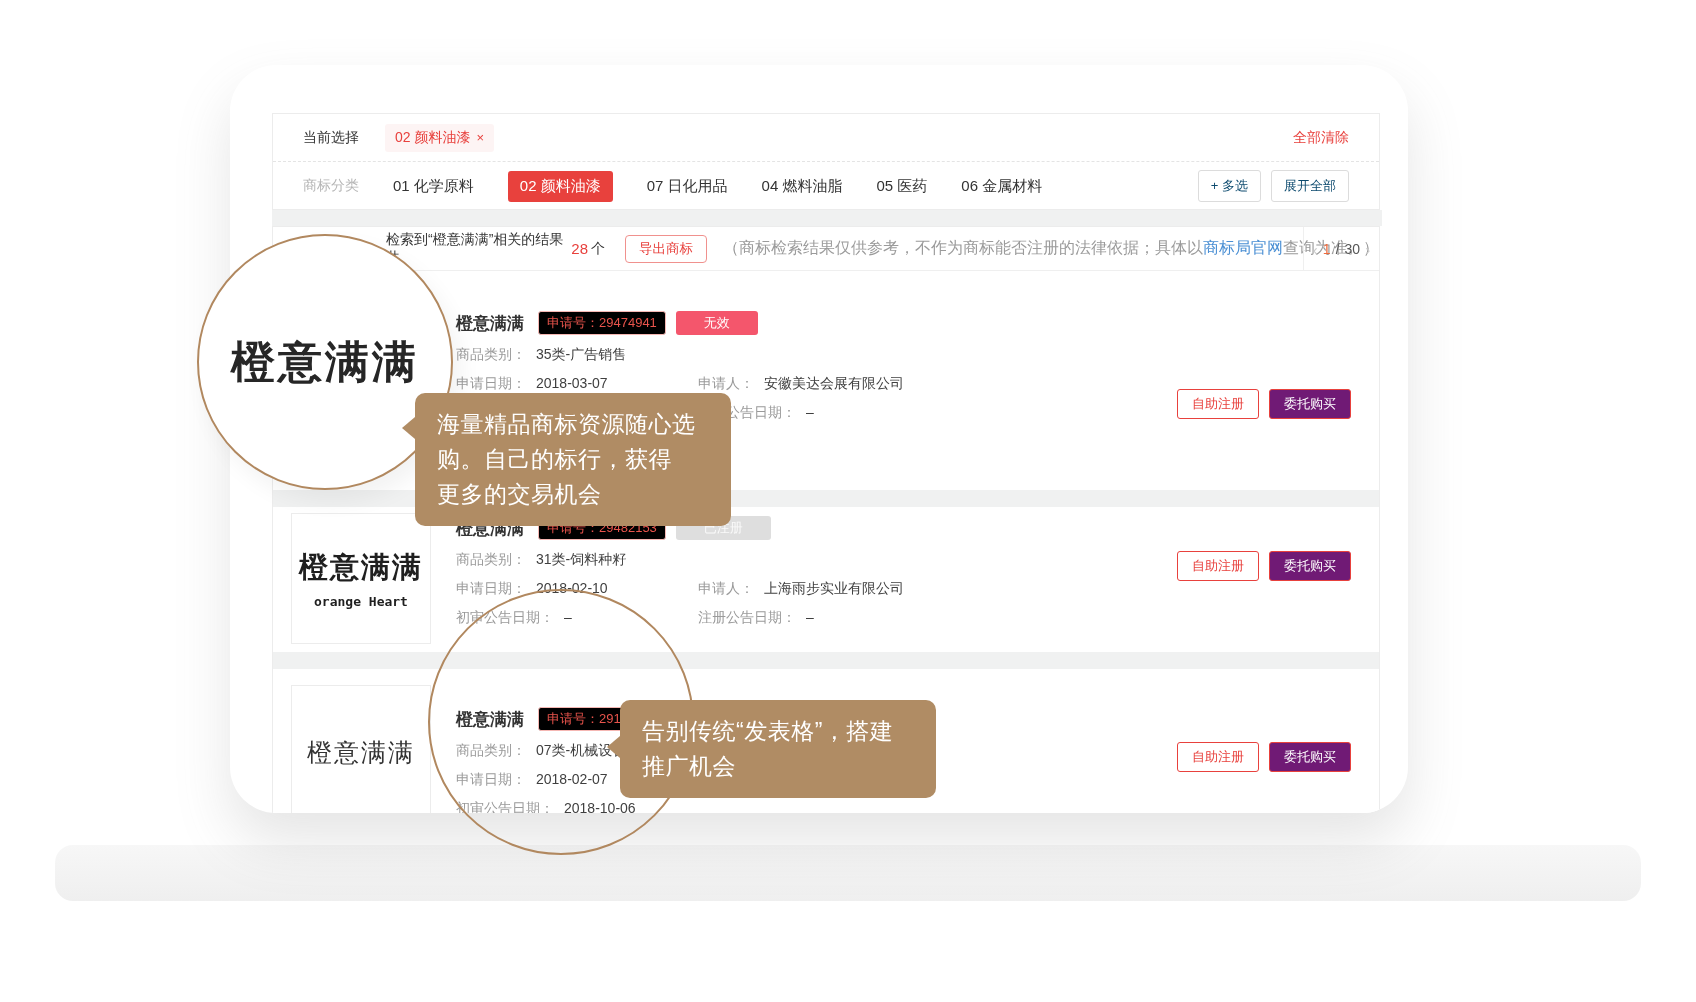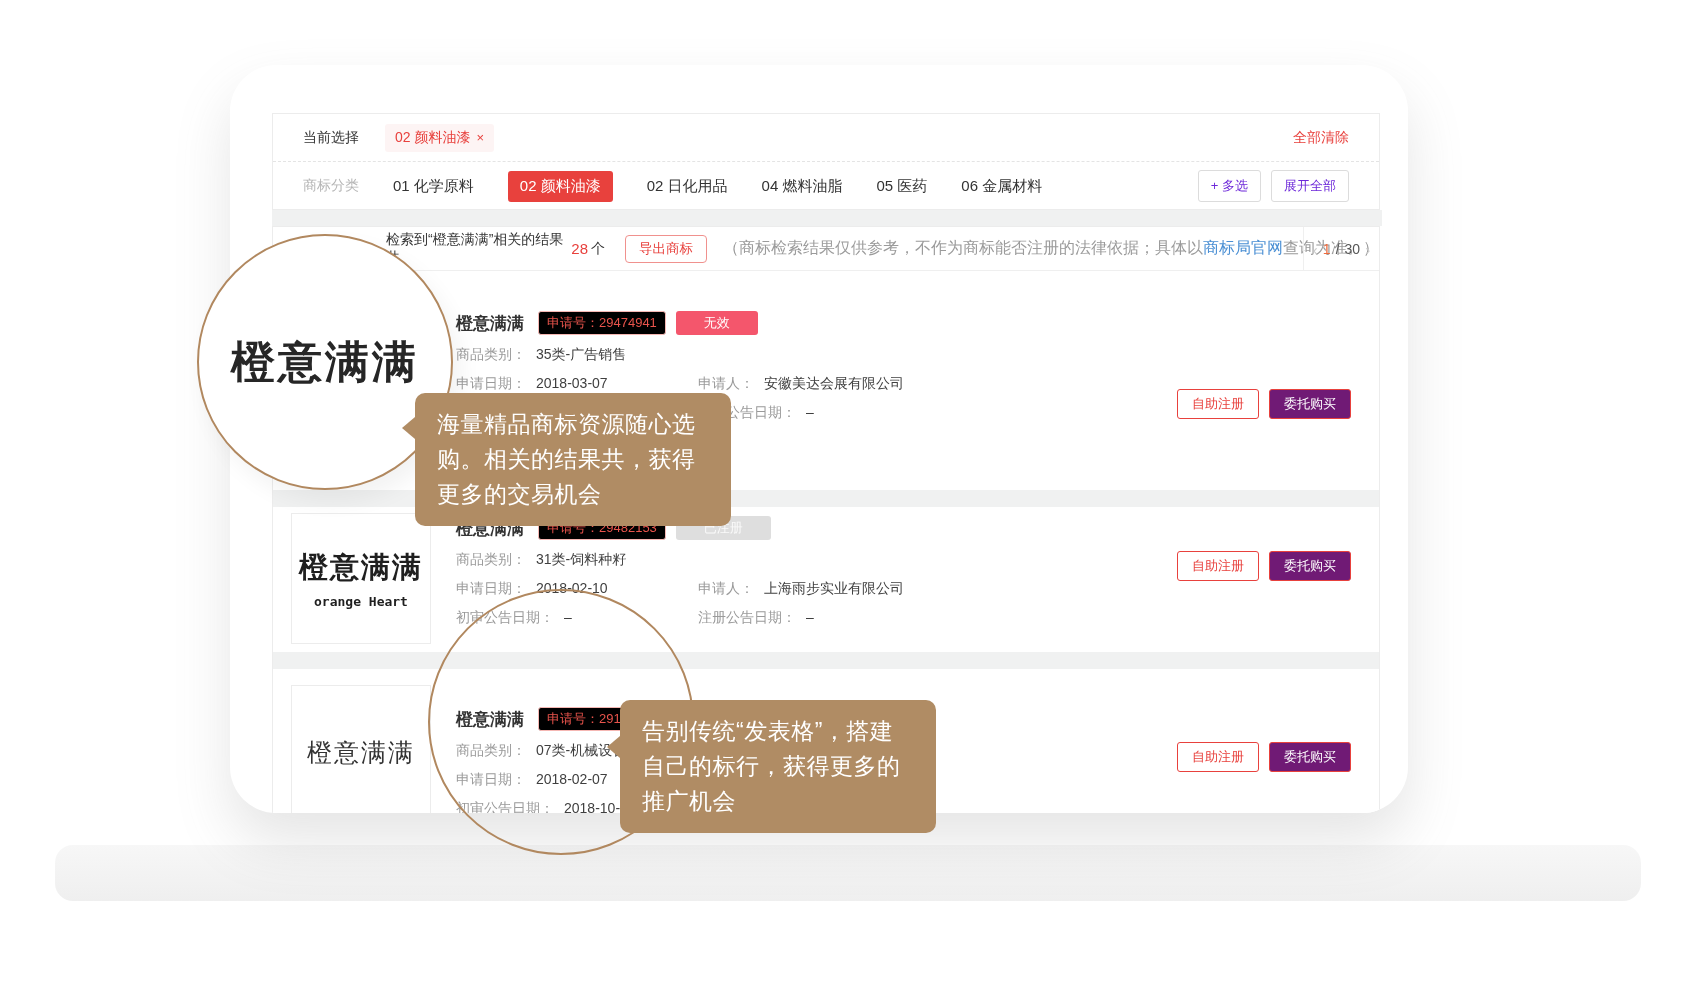--- a/index.html
+++ b/index.html
@@ -23,21 +23,21 @@
   .p1-row.first { border-bottom:1px dashed #e4e4e4; }
   .sel-tag { margin-left:26px; background:#fdf4f4; color:#e8413d; border-radius:3px;
              padding:5px 10px; display:flex; align-items:center; gap:6px; }
   .sel-tag .x { cursor:pointer; font-size:13px; }
   .clear-all { margin-left:auto; color:#e8413d; cursor:pointer; }
   .cat-label { color:#b5b5b5; }
   .cat-item { margin-left:34px; color:#333; font-size:15px; cursor:pointer; }
   .cat-item.active { background:#e8413d; color:#fff; padding:6px 12px; border-radius:3px; }
   .right-btns { margin-left:auto; display:flex; gap:10px; }
   .mini-btn { border:1px solid #dcdcdc; border-radius:3px; padding:6px 12px;
-              font-size:13px; color:#6d28d9; background:#fff; cursor:pointer; }
+              font-size:13px; color:#0c4a6e; background:#fff; cursor:pointer; }
 
   .strip { position:absolute; left:42px; top:145px; width:1110px; height:16px; background:#f0f1f1; }
 
   
   .panel2 { position:absolute; left:42px; top:161px; width:1108px; height:587px;
             border:1px solid #ececec; border-bottom:none; background:#fff; }
   .results-header { position:relative; height:44px; border-bottom:1px solid #efefef;
                     display:flex; align-items:center; padding-left:113px; font-size:14px; }
   .count { color:#e8413d; margin:0 3px; font-size:15px; }
   .unit { margin-right:4px; }
@@ -118,21 +118,21 @@
         <span class="sel-tag">
           <span>02 颜料油漆</span>
           <span class="x">×</span>
         </span>
         <span class="clear-all">全部清除</span>
       </div>
       <div class="p1-row">
         <span class="cat-label">商标分类</span>
         <span class="cat-item">01 化学原料</span>
         <span class="cat-item active">02 颜料油漆</span>
-        <span class="cat-item">02 日化用品</span>
+        <span class="cat-item">07 日化用品</span>
         <span class="cat-item">04 燃料油脂</span>
         <span class="cat-item">05 医药</span>
         <span class="cat-item">06 金属材料</span>
         <span class="right-btns">
           <span class="mini-btn">+ 多选</span>
           <span class="mini-btn">展开全部</span>
         </span>
       </div>
     </div>
 
@@ -282,23 +282,22 @@
   </div>
 
   <div class="magnifier m1">
     <span class="mag-text">橙意满满</span>
   </div>
   <div class="magnifier m2"></div>
 
   <div class="tooltip tip1">
     <span class="arrow"></span>
     <div class="line">海量精品商标资源随心选</div>
-    <div class="line">购。相关的结果共，获得</div>
+    <div class="line">购。自己的标行，获得</div>
     <div class="line">更多的交易机会</div>
   </div>
   <div class="tooltip tip2">
     <span class="arrow"></span>
     <div class="line">告别传统“发表格”，搭建</div>
-    <div class="line">自己的标行，获得更多的</div>
     <div class="line">推广机会</div>
   </div>
 
 </div>
 
 </body></html>

